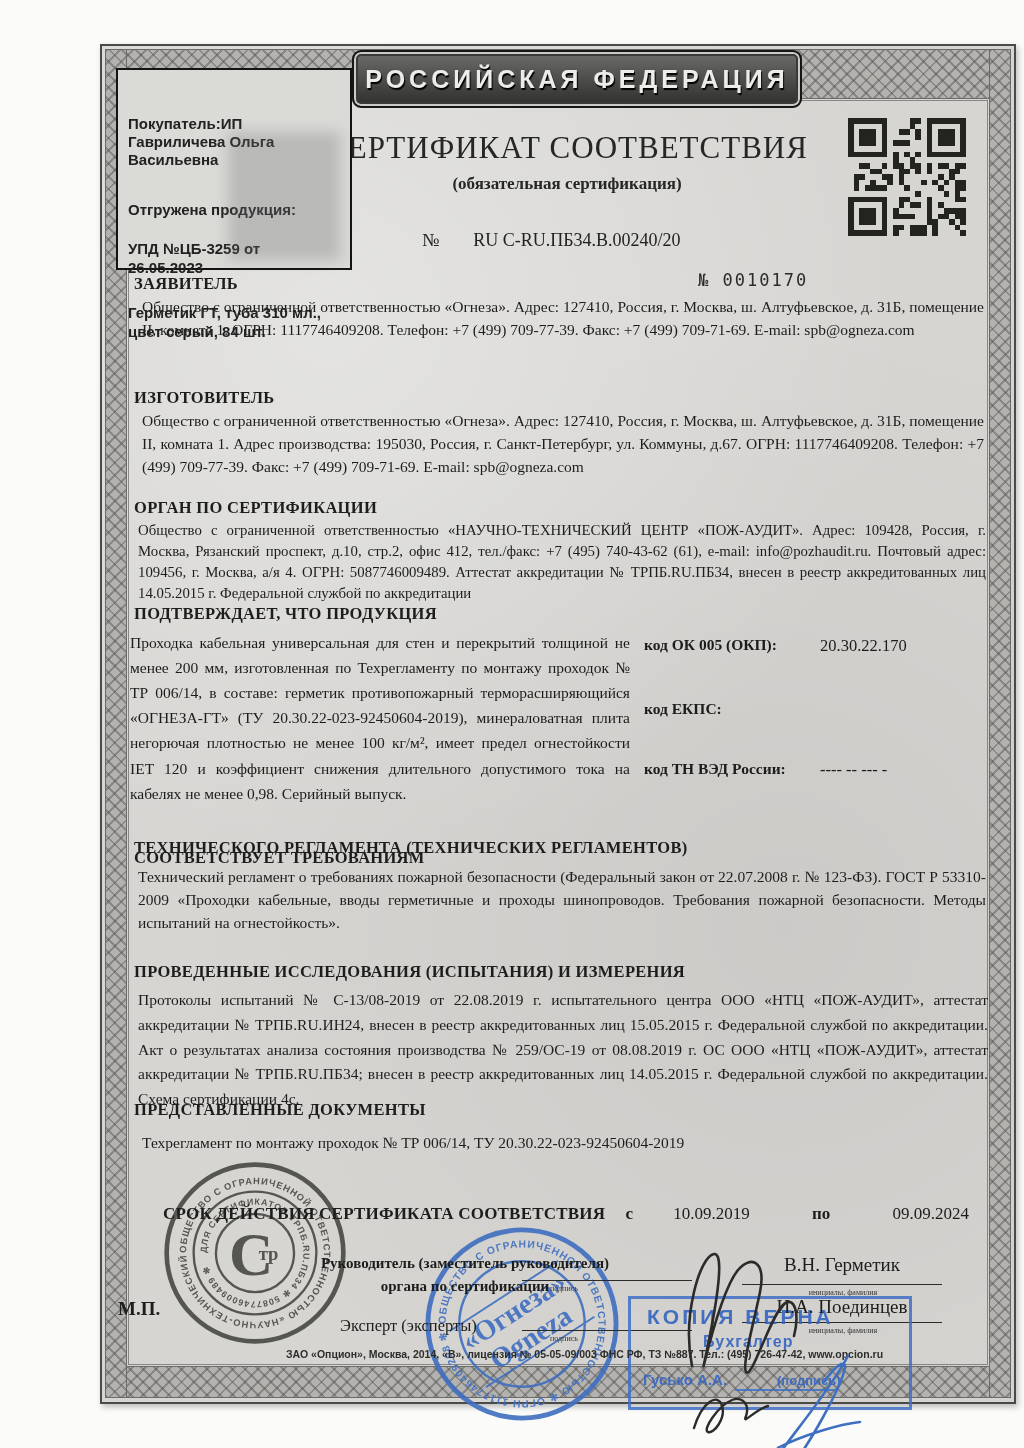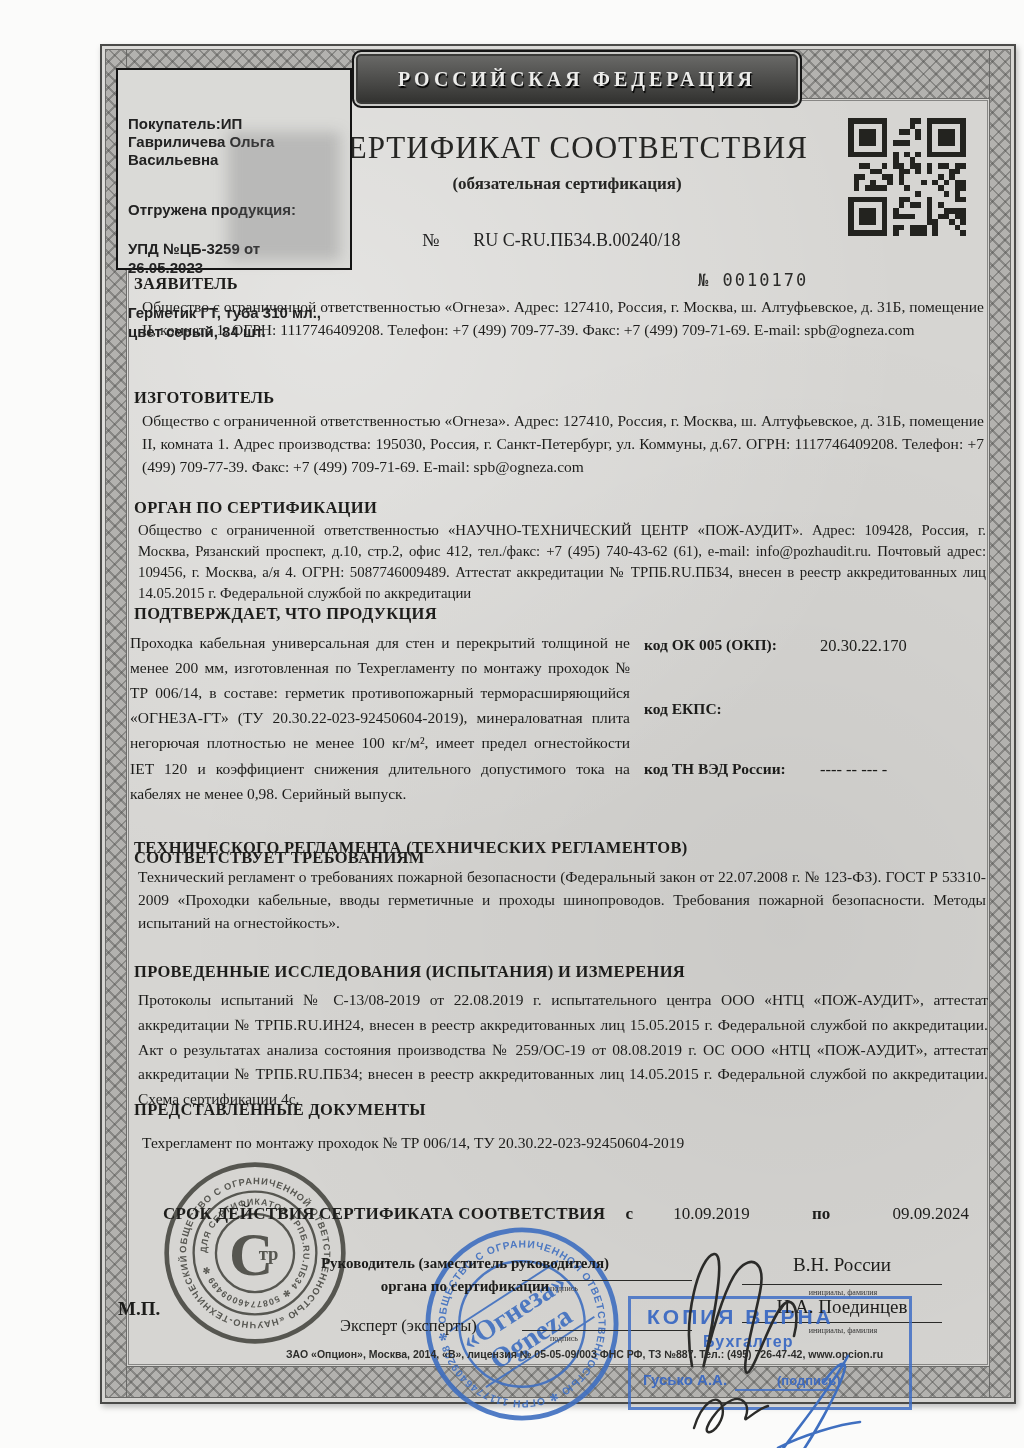--- a/index.html
+++ b/index.html
@@ -30,21 +30,21 @@
   .sticky-note .smudge{position:absolute;right:10px;top:62px;width:112px;height:128px;
       background:rgba(110,110,112,.30);filter:blur(7px);}
   .sn-buyer{margin-bottom:13px;}
   .sn-shipped{margin-bottom:3px;}
   .sn-upd{margin-bottom:9px;}
 
   .banner{position:absolute;left:250px;top:4px;width:446px;height:54px;z-index:6;
       background:linear-gradient(#6d6d6b,#2e2e2c);border:2px solid #161616;border-radius:9px;
       box-shadow:inset 0 0 0 2px #c9c9c6, inset 0 0 0 4px #3a3a38;
       display:flex;align-items:center;justify-content:center;}
-  .banner span{font-family:Liberation Serif, serif;font-weight:bold;font-size:20px;
+  .banner span{font-family:Liberation Sans, sans-serif;font-weight:bold;font-size:25px;
       letter-spacing:4px;color:#ececea;text-shadow:1px 2px 1px #000, -1px -1px 0 #555;}
 
   .doc-title{position:absolute;left:160px;top:84px;width:610px;text-align:center;z-index:5;
       font-size:31px;letter-spacing:1px;color:#262624;}
   .doc-subtitle{position:absolute;left:160px;top:128px;width:610px;text-align:center;
       font-size:17px;font-weight:bold;color:#262624;}
   .cert-number-row{position:absolute;left:320px;top:184px;font-size:18px;color:#222;}
   .cert-number-row .no{margin-right:34px;}
   .blank-number{position:absolute;left:596px;top:224px;font-family:"DejaVu Sans Mono", monospace;
       font-size:17px;letter-spacing:2px;color:#2b2b29;}
@@ -134,21 +134,21 @@
   </div>
 
   <div class="banner">
     <span>РОССИЙСКАЯ ФЕДЕРАЦИЯ</span>
   </div>
 
   <div class="doc-title">СЕРТИФИКАТ СООТВЕТСТВИЯ</div>
   <div class="doc-subtitle">(обязательная сертификация)</div>
 
   <div class="cert-number-row">
-    <span class="no">№</span><span>RU C-RU.ПБ34.В.00240/18</span>
+    <span class="no">№</span><span>RU C-RU.ПБ34.В.00240/20</span>
   </div>
 
   <div class="qr">
     <svg width="118" height="118" viewBox="0 0 21 21" shape-rendering="crispEdges">
       <rect x="0" y="0" width="21" height="21" fill="none"></rect>
       <g id="qr-modules" fill="#23231f">
           <rect x="0" y="0" width="1" height="1"></rect>
           <rect x="1" y="0" width="1" height="1"></rect>
           <rect x="2" y="0" width="1" height="1"></rect>
           <rect x="3" y="0" width="1" height="1"></rect>
@@ -406,21 +406,21 @@
 
   <div class="mp">М.П.</div>
 
   <div class="head-label">
     <div>Руководитель (заместитель руководителя)</div>
     <div>органа по сертификации</div>
   </div>
 
   <div class="sig-line sl-head"></div>
   <div class="sig-caption sc-head">подпись</div>
-  <div class="person-name pn-head">В.Н. России</div>
+  <div class="person-name pn-head">В.Н. Герметик</div>
   <div class="sig-line sl-head-name"></div>
   <div class="sig-caption sc-head-name">инициалы, фамилия</div>
 
   <div class="expert-label">Эксперт (эксперты)</div>
   <div class="sig-line sl-expert"></div>
   <div class="sig-caption sc-expert">подпись</div>
   <div class="person-name pn-expert">И.А. Поединцев</div>
   <div class="sig-line sl-expert-name"></div>
   <div class="sig-caption sc-expert-name">инициалы, фамилия</div>
 

